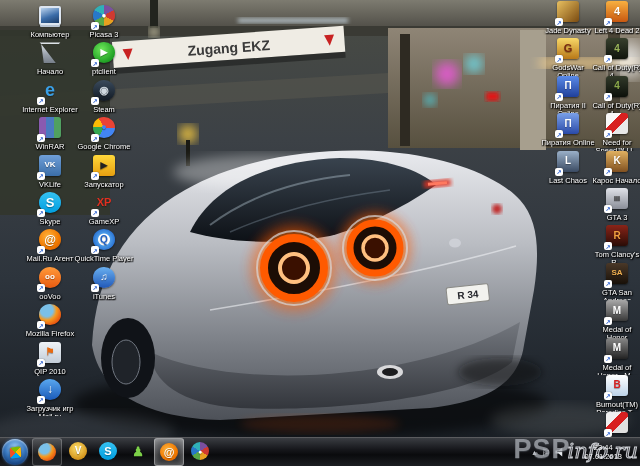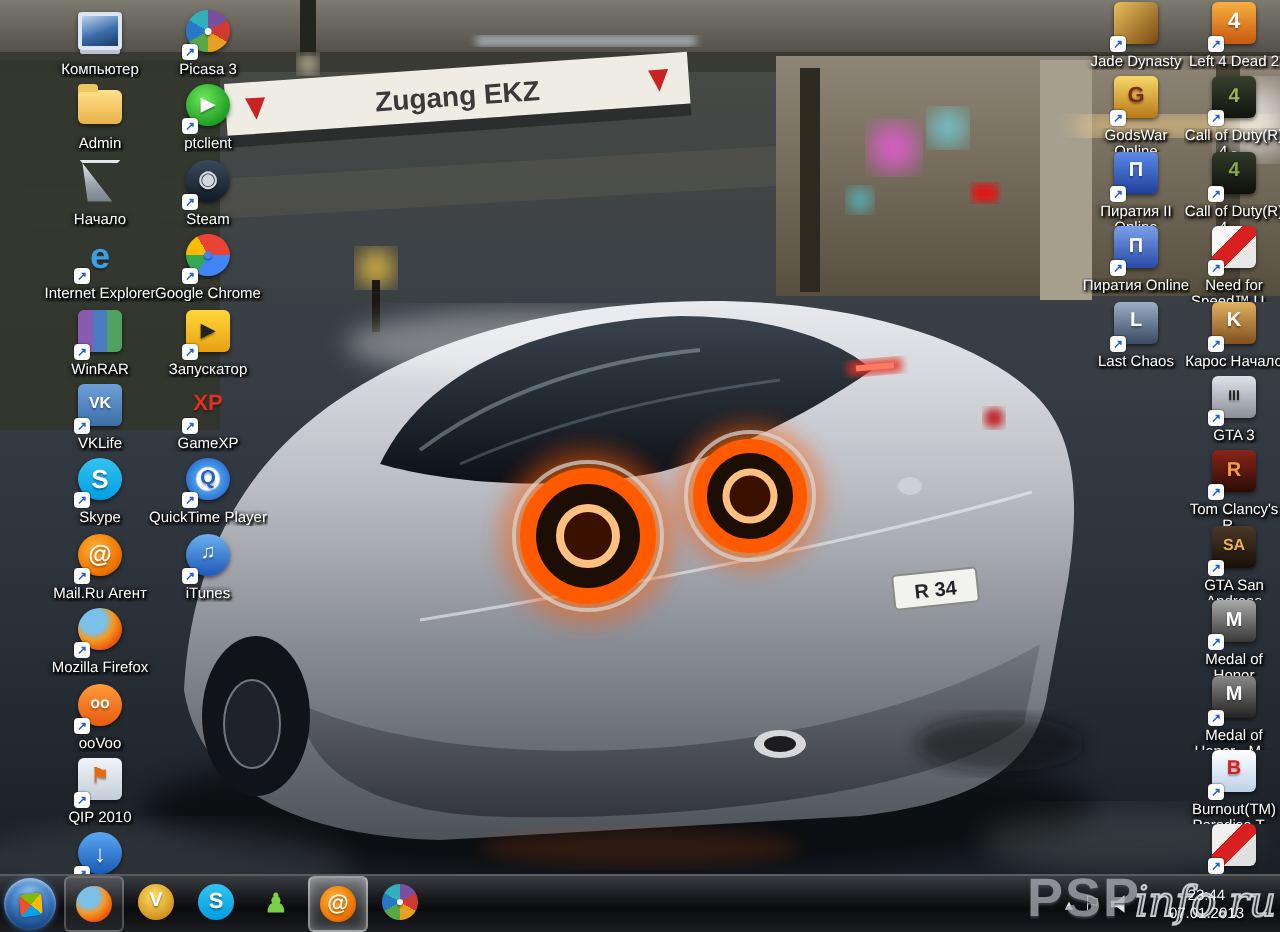--- a/index.html
+++ b/index.html
@@ -208,29 +208,20 @@
   <div class="col" id="col-left1">
       <div class="desk-icon" title="Компьютер">
     <div class="ico-wrap">
       <div class="ico sh-monitor" style="background: linear-gradient(160deg, rgb(188, 212, 238), rgb(59, 108, 168) 55%, rgb(27, 58, 102));">
             <span class="glyph"></span>
           </div>
 
     </div>
     <div class="cap">Компьютер</div>
   </div>
-      <div class="desk-icon" title="Admin">
-    <div class="ico-wrap">
-      <div class="ico sh-folder" style="background: linear-gradient(rgb(255, 224, 138), rgb(232, 178, 74));">
-            <span class="glyph"></span>
-          </div>
-
-    </div>
-    <div class="cap">Admin</div>
-  </div>
       <div class="desk-icon" title="Корзина">
     <div class="ico-wrap">
       <div class="ico sh-bin" style="background: linear-gradient(rgb(230, 235, 240), rgb(154, 162, 172) 60%, rgb(119, 127, 138));">
             <span class="glyph"></span>
           </div>
 
     </div>
     <div class="cap">Начало</div>
   </div>
       <div class="desk-icon" title="Internet Explorer">
@@ -271,37 +262,37 @@
   </div>
       <div class="desk-icon" title="Mail.Ru Агент">
     <div class="ico-wrap">
       <div class="ico sh-circle" style="background: radial-gradient(circle at 40% 35%, rgb(255, 178, 58), rgb(240, 120, 0) 60%, rgb(200, 80, 0));">
             <span class="glyph" style="color: rgb(255, 255, 255); font-size: 12px;">@</span>
           </div>
       <div class="shortcut">↗</div>
     </div>
     <div class="cap">Mail.Ru Агент</div>
   </div>
-      <div class="desk-icon" title="Mozilla Firefox">
-    <div class="ico-wrap">
-      <div class="ico sh-circle" style="background: radial-gradient(circle at 35% 30%, rgb(122, 192, 232) 0px, rgb(122, 192, 232) 30%, rgb(245, 154, 32) 48%, rgb(232, 85, 16) 75%, rgb(192, 48, 0));">
-            <span class="glyph"></span>
-          </div>
-      <div class="shortcut">↗</div>
-    </div>
-    <div class="cap">Mozilla Firefox</div>
-  </div>
       <div class="desk-icon" title="ooVoo">
     <div class="ico-wrap">
       <div class="ico sh-circle" style="background: linear-gradient(rgb(255, 154, 58), rgb(232, 90, 16));">
             <span class="glyph" style="color: rgb(255, 255, 255); font-size: 8px;">oo</span>
           </div>
       <div class="shortcut">↗</div>
     </div>
     <div class="cap">ooVoo</div>
+  </div>
+      <div class="desk-icon" title="Mozilla Firefox">
+    <div class="ico-wrap">
+      <div class="ico sh-circle" style="background: radial-gradient(circle at 35% 30%, rgb(122, 192, 232) 0px, rgb(122, 192, 232) 30%, rgb(245, 154, 32) 48%, rgb(232, 85, 16) 75%, rgb(192, 48, 0));">
+            <span class="glyph"></span>
+          </div>
+      <div class="shortcut">↗</div>
+    </div>
+    <div class="cap">Mozilla Firefox</div>
   </div>
       <div class="desk-icon" title="QIP 2010">
     <div class="ico-wrap">
       <div class="ico sh-square" style="background: linear-gradient(rgb(240, 244, 248), rgb(194, 204, 216));">
             <span class="glyph" style="color: rgb(232, 106, 16); font-size: 10px;">⚑</span>
           </div>
       <div class="shortcut">↗</div>
     </div>
     <div class="cap">QIP 2010</div>
   </div>

